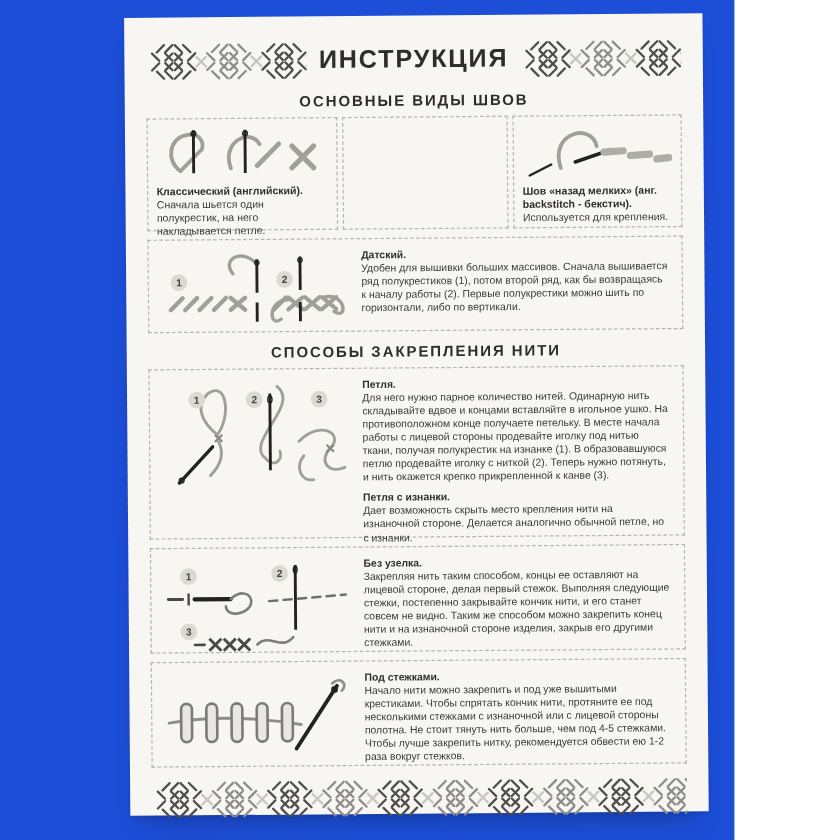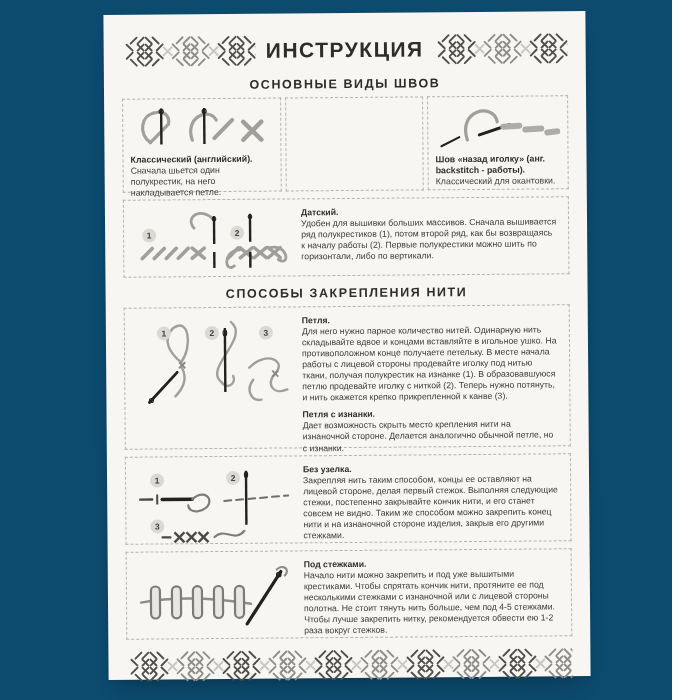--- a/index.html
+++ b/index.html
@@ -1,18 +1,18 @@
 <!DOCTYPE html>
 <html><head>
 <meta charset="utf-8">
 <style>
   * { margin:0; padding:0; box-sizing:border-box; }
   html,body { width:700px; height:700px; }
   body { background:#ffffff; font-family:"Liberation Sans", sans-serif; }
-  .stage { position:relative; width:672px; height:700px; background:#0c4a6e; overflow:hidden; }
+  .stage { position:relative; width:612px; height:700px; background:#1d4ed8; overflow:hidden; }
   .paper {
     position:absolute; left:106px; top:13px; width:482px; height:665px;
     background:#f7f6f3;
     transform:rotate(-0.45deg);
     box-shadow:0 2px 4px rgba(0,0,0,.08), 0 16px 22px -10px rgba(0,0,0,.22);
     padding:8px 18px 0 18px;
   }
   .top-row { display:flex; align-items:center; justify-content:center; gap:10px; height:46px; margin-top:6px; }
   .page-title { font-size:21px; font-weight:bold; letter-spacing:1.5px; color:#2e2d2b; white-space:nowrap; }
   .section-title { text-align:center; font-size:12.5px; font-weight:bold; letter-spacing:1.6px; color:#2e2d2b; margin:4px 0 6px 0; }
@@ -259,22 +259,22 @@
           <svg width="125" height="52" viewBox="0 0 125 52">
             <line x1="6" y1="44" x2="24" y2="35" stroke="#232220" stroke-width="2" stroke-linecap="round"></line>
             <path d="M32,38 C22,8 58,0 62,20" fill="none" stroke="#a29f9a" stroke-width="3.2" stroke-linecap="round"></path>
             <line x1="44" y1="33" x2="74" y2="23" stroke="#232220" stroke-width="3" stroke-linecap="round"></line>
             <line x1="68" y1="25" x2="84" y2="24" stroke="#aeaca7" stroke-width="6" stroke-linecap="round"></line>
             <line x1="90" y1="28" x2="106" y2="27" stroke="#aeaca7" stroke-width="6" stroke-linecap="round"></line>
             <line x1="112" y1="31" x2="122" y2="30" stroke="#aeaca7" stroke-width="6" stroke-linecap="round"></line>
           </svg>
         </div>
         <div class="cap">
-          <strong>Шов «назад иголку» (анг. backstitch - работы).</strong>
-          <span>Классический для окантовки.</span>
+          <strong>Шов «назад мелких» (анг. backstitch - бекстич).</strong>
+          <span>Используется для крепления.</span>
         </div>
       </div>
     </div>
 
     <div class="card cardw h-danish">
       <div class="ill">
         <span class="badge" style="left:10px; top:20px;">1</span>
         <span class="badge" style="left:98px; top:18px;">2</span>
         <svg width="160" height="64" viewBox="0 0 160 64" style="margin-top:0;">
           <line x1="10" y1="50" x2="20" y2="40" stroke="#a29f9a" stroke-width="3.6" stroke-linecap="round"></line>

